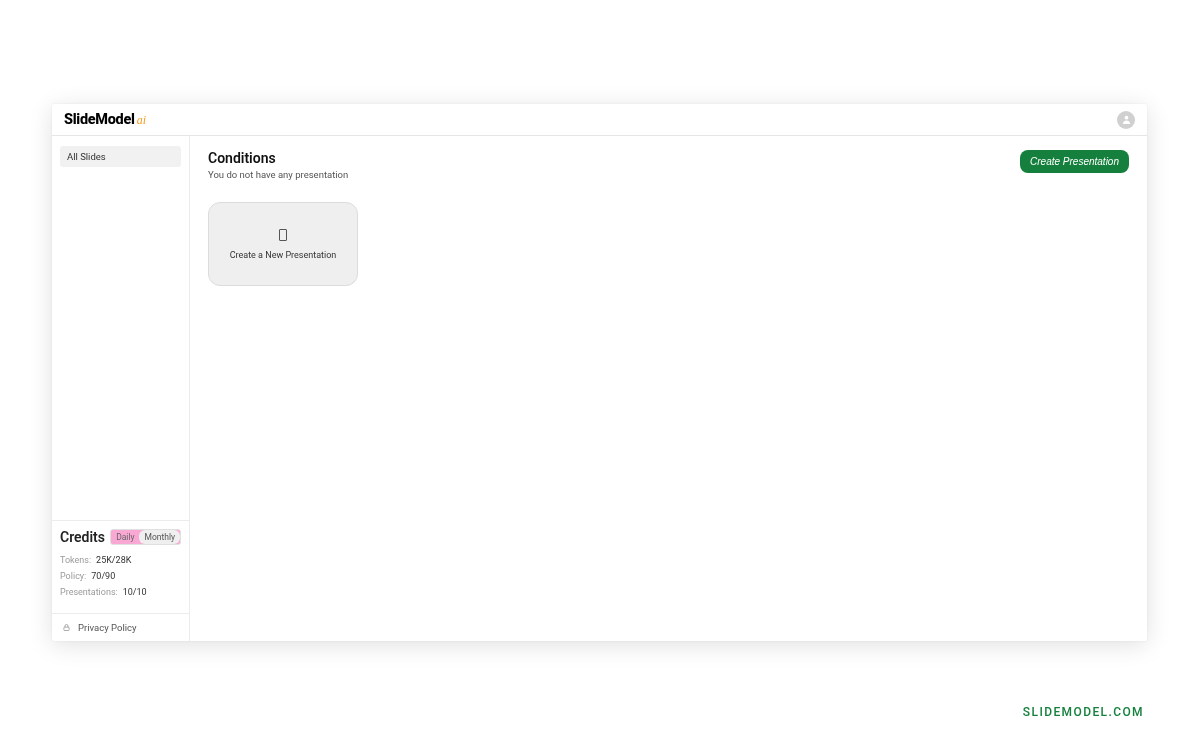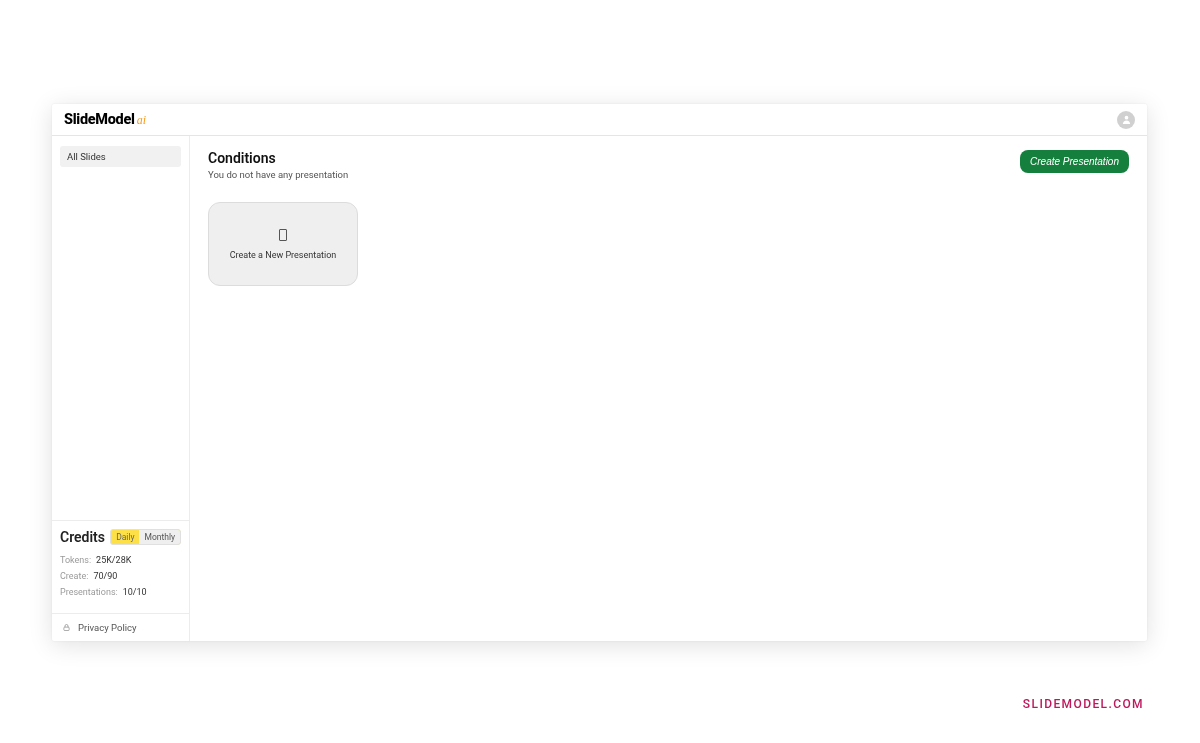--- a/index.html
+++ b/index.html
@@ -95,30 +95,31 @@
   .credits-title {
     font-weight: 600;
     font-size: 14px;
     color: #222;
   }
   .segmented {
     display: flex;
     border: 1px solid #e0e0e0;
     border-radius: 3px;
     overflow: hidden;
-    background: #fde047;
+    background: #f9a8d4;
   }
   .segmented div {
     font-size: 8.5px;
     padding: 2px 5px;
     color: #666;
   }
   .segmented .active {
     background: #efefef;
     color: #555;
+    border-radius: 6px;
   }
   .stat-row {
     display: flex;
     gap: 5px;
     margin-bottom: 6px;
     font-size: 9px;
   }
   .stat-label { color: #9a9a9a; }
   .stat-value { color: #333; }
   .sidebar-links {
@@ -187,24 +188,24 @@
     border: 1.4px solid #555;
     border-radius: 1px;
   }
   .card-label {
     font-size: 9px;
     color: #333;
   }
   .watermark {
     position: absolute;
     right: 56px;
-    bottom: 32px;
+    bottom: 24px;
     font-size: 12px;
     letter-spacing: 1.4px;
-    color: #be185d;
+    color: #15803d;
     font-weight: 500;
   }
 </style>
 </head>
 <body>
 
 <div class="window">
 
   <div class="header">
     <div class="logo">
@@ -232,21 +233,21 @@
           <div class="segmented">
             <div>Daily</div>
             <div class="active">Monthly</div>
           </div>
         </div>
         <div class="stat-row">
           <span class="stat-label">Tokens:</span>
           <span class="stat-value">25K/28K</span>
         </div>
         <div class="stat-row">
-          <span class="stat-label">Create:</span>
+          <span class="stat-label">Policy:</span>
           <span class="stat-value">70/90</span>
         </div>
         <div class="stat-row">
           <span class="stat-label">Presentations:</span>
           <span class="stat-value">10/10</span>
         </div>
       </div>
 
       <div class="sidebar-links">
         <div class="link-row">

